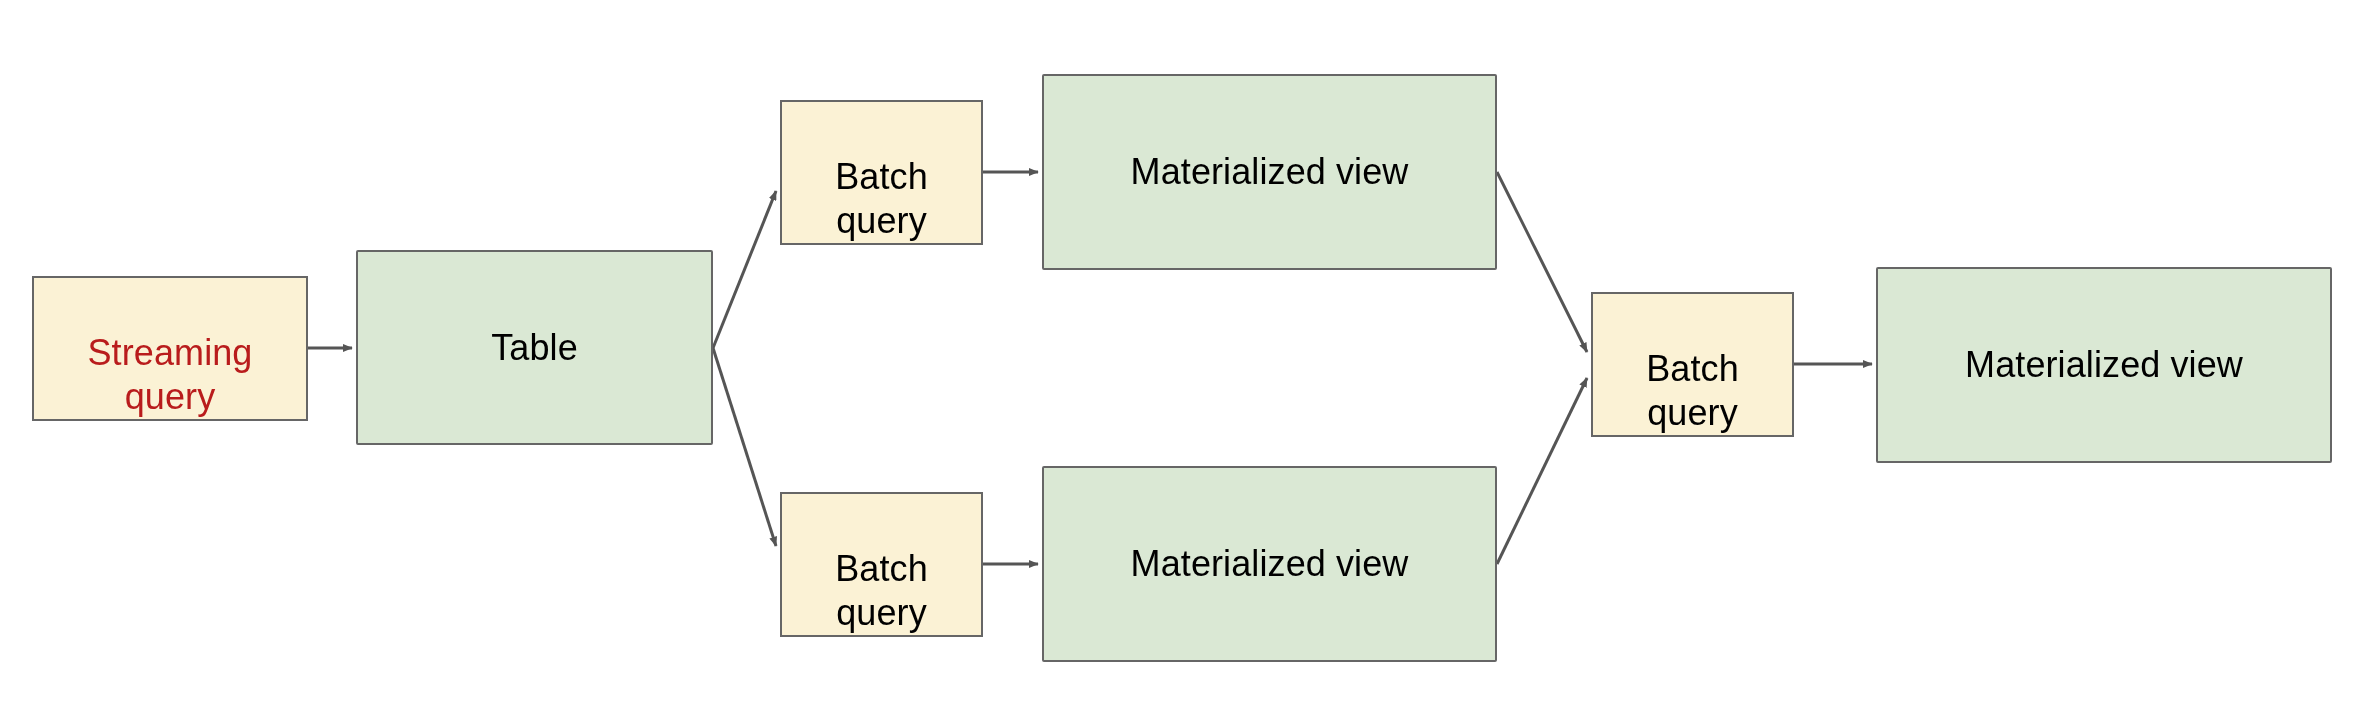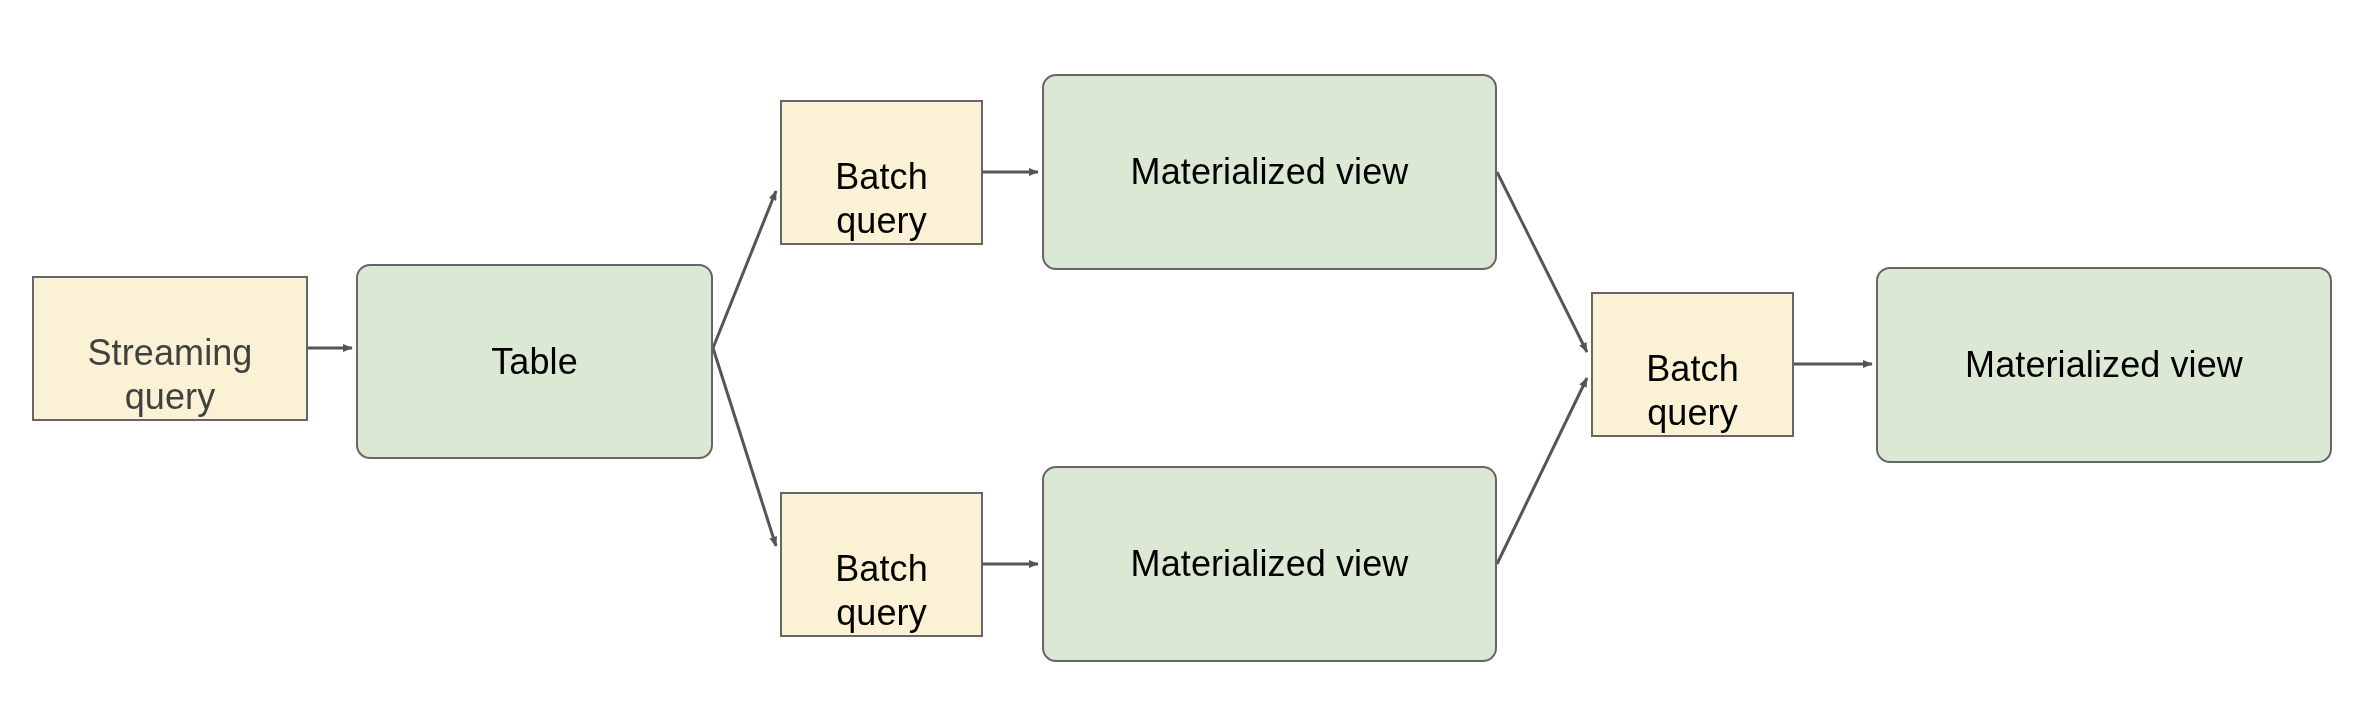--- a/index.html
+++ b/index.html
@@ -41,21 +41,21 @@
     white-space: pre-line;
     z-index: 2;
   }
   .node.process {
     background: #fbf2d5;
     border-radius: 0;
     align-items: flex-end;
   }
   .node.store {
     background: #dae8d4;
-    border-radius: 14px;
+    border-radius: 2px;
   }
   .node-label {
     display: block;
     white-space: pre-line;
   }
 </style>
 </head>
 <body>
 
 <div id="canvas">
@@ -70,23 +70,23 @@
         <line x1="713" y1="348" x2="776" y2="191" stroke="#555555" stroke-width="3" marker-end="url(#arrowhead)"></line>
         <line x1="713" y1="348" x2="776" y2="546" stroke="#555555" stroke-width="3" marker-end="url(#arrowhead)"></line>
         <line x1="983" y1="172" x2="1038" y2="172" stroke="#555555" stroke-width="3" marker-end="url(#arrowhead)"></line>
         <line x1="983" y1="564" x2="1038" y2="564" stroke="#555555" stroke-width="3" marker-end="url(#arrowhead)"></line>
         <line x1="1497" y1="172" x2="1587" y2="352" stroke="#555555" stroke-width="3" marker-end="url(#arrowhead)"></line>
         <line x1="1497" y1="564" x2="1587" y2="378" stroke="#555555" stroke-width="3" marker-end="url(#arrowhead)"></line>
         <line x1="1794" y1="364" x2="1872" y2="364" stroke="#555555" stroke-width="3" marker-end="url(#arrowhead)"></line>
       </g>
   </svg>
   <div id="node-layer">
-      <div class="node process" style="left: 32px; top: 276px; width: 276px; height: 145px; background: rgb(251, 242, 213); border-color: rgb(102, 102, 102); color: #404040; border-radius: 0px;"><span class="node-label">Streaming
+      <div class="node process" style="left: 32px; top: 276px; width: 276px; height: 145px; background: rgb(251, 242, 213); border-color: rgb(102, 102, 102); color: #b91c1c; border-radius: 0px;"><span class="node-label">Streaming
 query</span></div>
-      <div class="node store" style="left: 356px; top: 250px; width: 357px; height: 195px; background: rgb(218, 232, 212); border-color: rgb(102, 102, 102); color: rgb(0, 0, 0); margin-top: 14px;"><span class="node-label">Table</span></div>
+      <div class="node store" style="left: 356px; top: 250px; width: 357px; height: 195px; background: rgb(218, 232, 212); border-color: rgb(102, 102, 102); color: rgb(0, 0, 0);"><span class="node-label">Table</span></div>
       <div class="node process" style="left: 780px; top: 100px; width: 203px; height: 145px; background: rgb(251, 242, 213); border-color: rgb(102, 102, 102); color: rgb(0, 0, 0); border-radius: 0px;"><span class="node-label">Batch
 query</span></div>
       <div class="node store" style="left: 1042px; top: 74px; width: 455px; height: 196px; background: rgb(218, 232, 212); border-color: rgb(102, 102, 102); color: rgb(0, 0, 0);"><span class="node-label">Materialized view</span></div>
       <div class="node process" style="left: 780px; top: 492px; width: 203px; height: 145px; background: rgb(251, 242, 213); border-color: rgb(102, 102, 102); color: rgb(0, 0, 0); border-radius: 0px;"><span class="node-label">Batch
 query</span></div>
       <div class="node store" style="left: 1042px; top: 466px; width: 455px; height: 196px; background: rgb(218, 232, 212); border-color: rgb(102, 102, 102); color: rgb(0, 0, 0);"><span class="node-label">Materialized view</span></div>
       <div class="node process" style="left: 1591px; top: 292px; width: 203px; height: 145px; background: rgb(251, 242, 213); border-color: rgb(102, 102, 102); color: rgb(0, 0, 0); border-radius: 0px;"><span class="node-label">Batch
 query</span></div>
       <div class="node store" style="left: 1876px; top: 267px; width: 456px; height: 196px; background: rgb(218, 232, 212); border-color: rgb(102, 102, 102); color: rgb(0, 0, 0);"><span class="node-label">Materialized view</span></div>
     </div>

